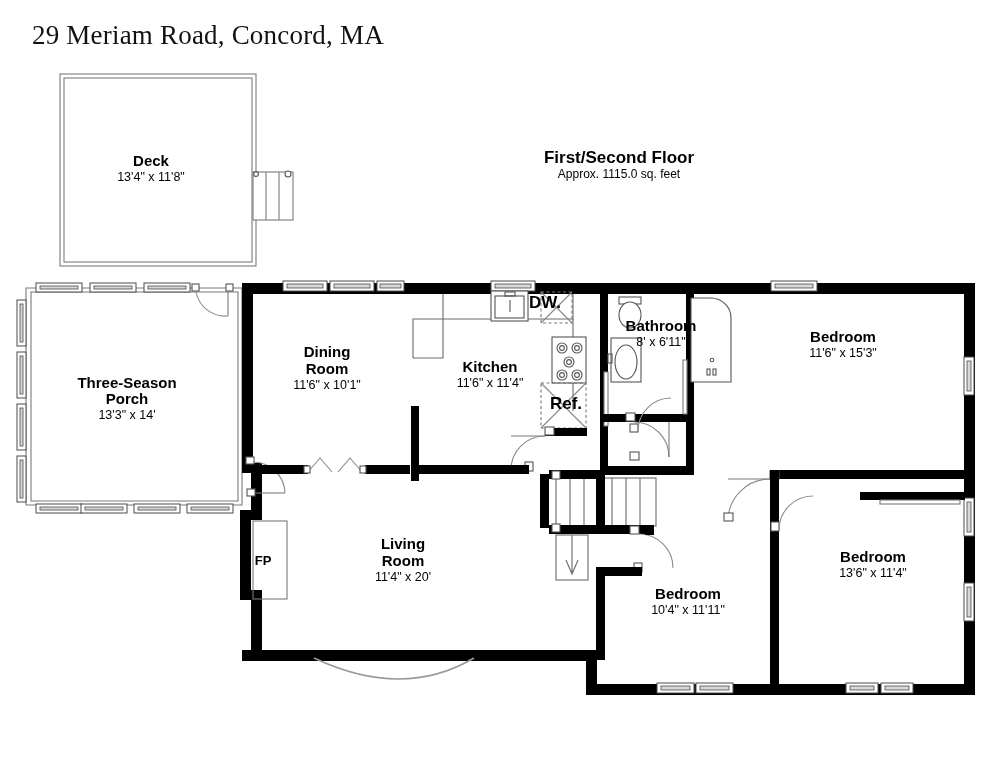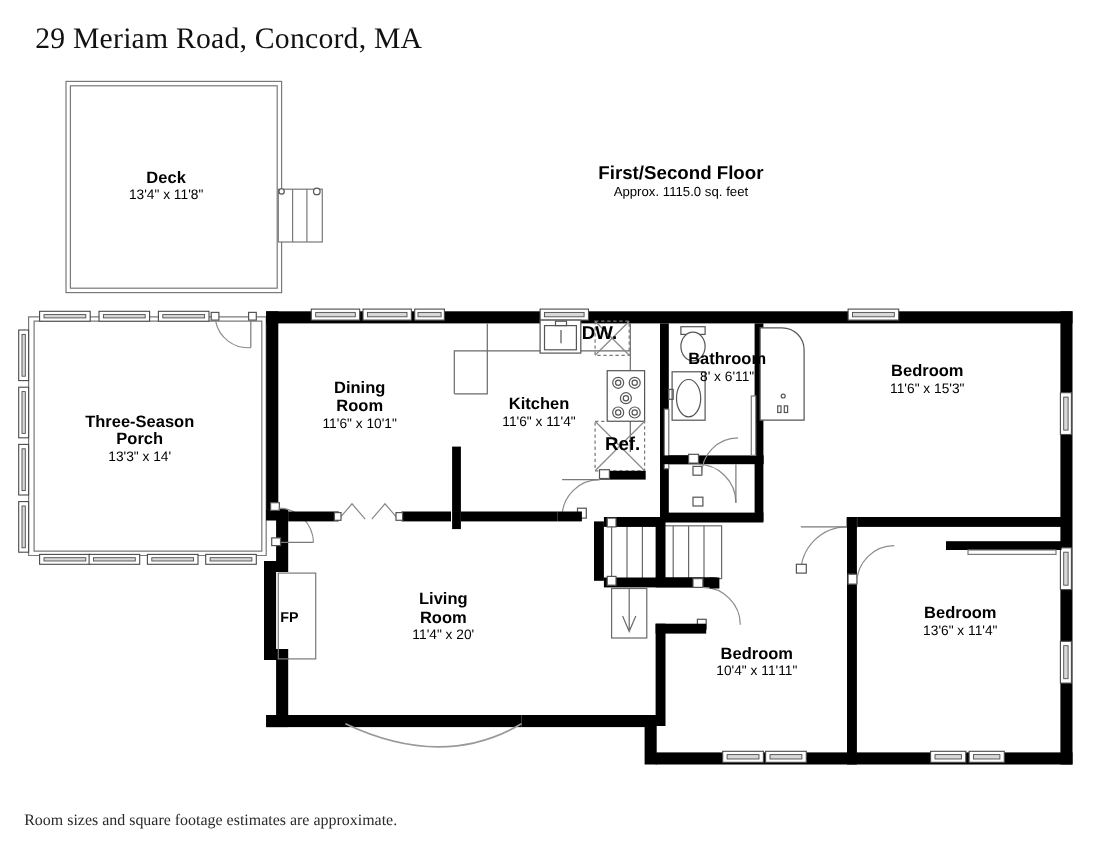--- a/index.html
+++ b/index.html
@@ -442,15 +442,14 @@
       <path class="arc-bay" d="M314,658 Q403,700 474,658"></path>
 
       <rect class="wall" x="540" y="474" width="9" height="54"></rect>
     </g>
 
     <text class="floor-title" x="619" y="163">First/Second Floor</text>
     <text class="floor-sub" x="619" y="178">Approx. 1115.0 sq. feet</text>
 
   </svg>
 
-  <div class="footnote">Room sizes and square footage estimates are approximate.</div>
 
 </div>
 
 </body></html>

